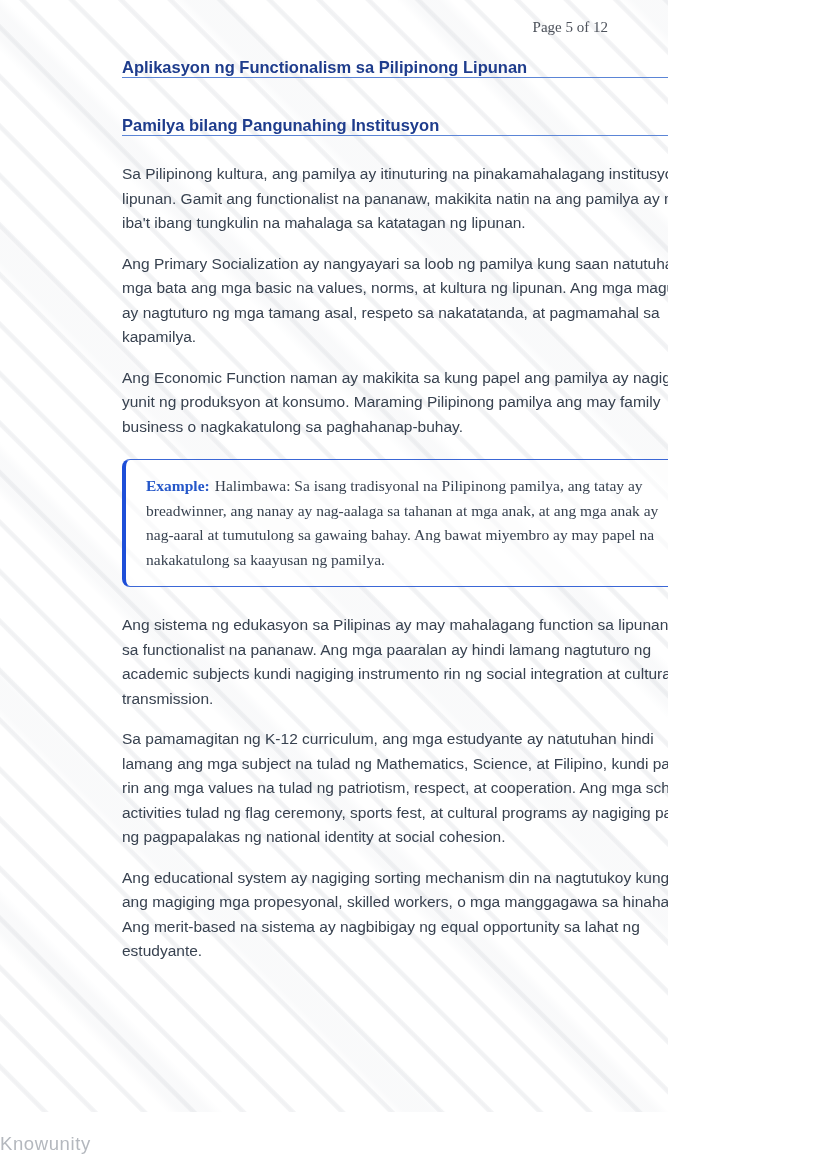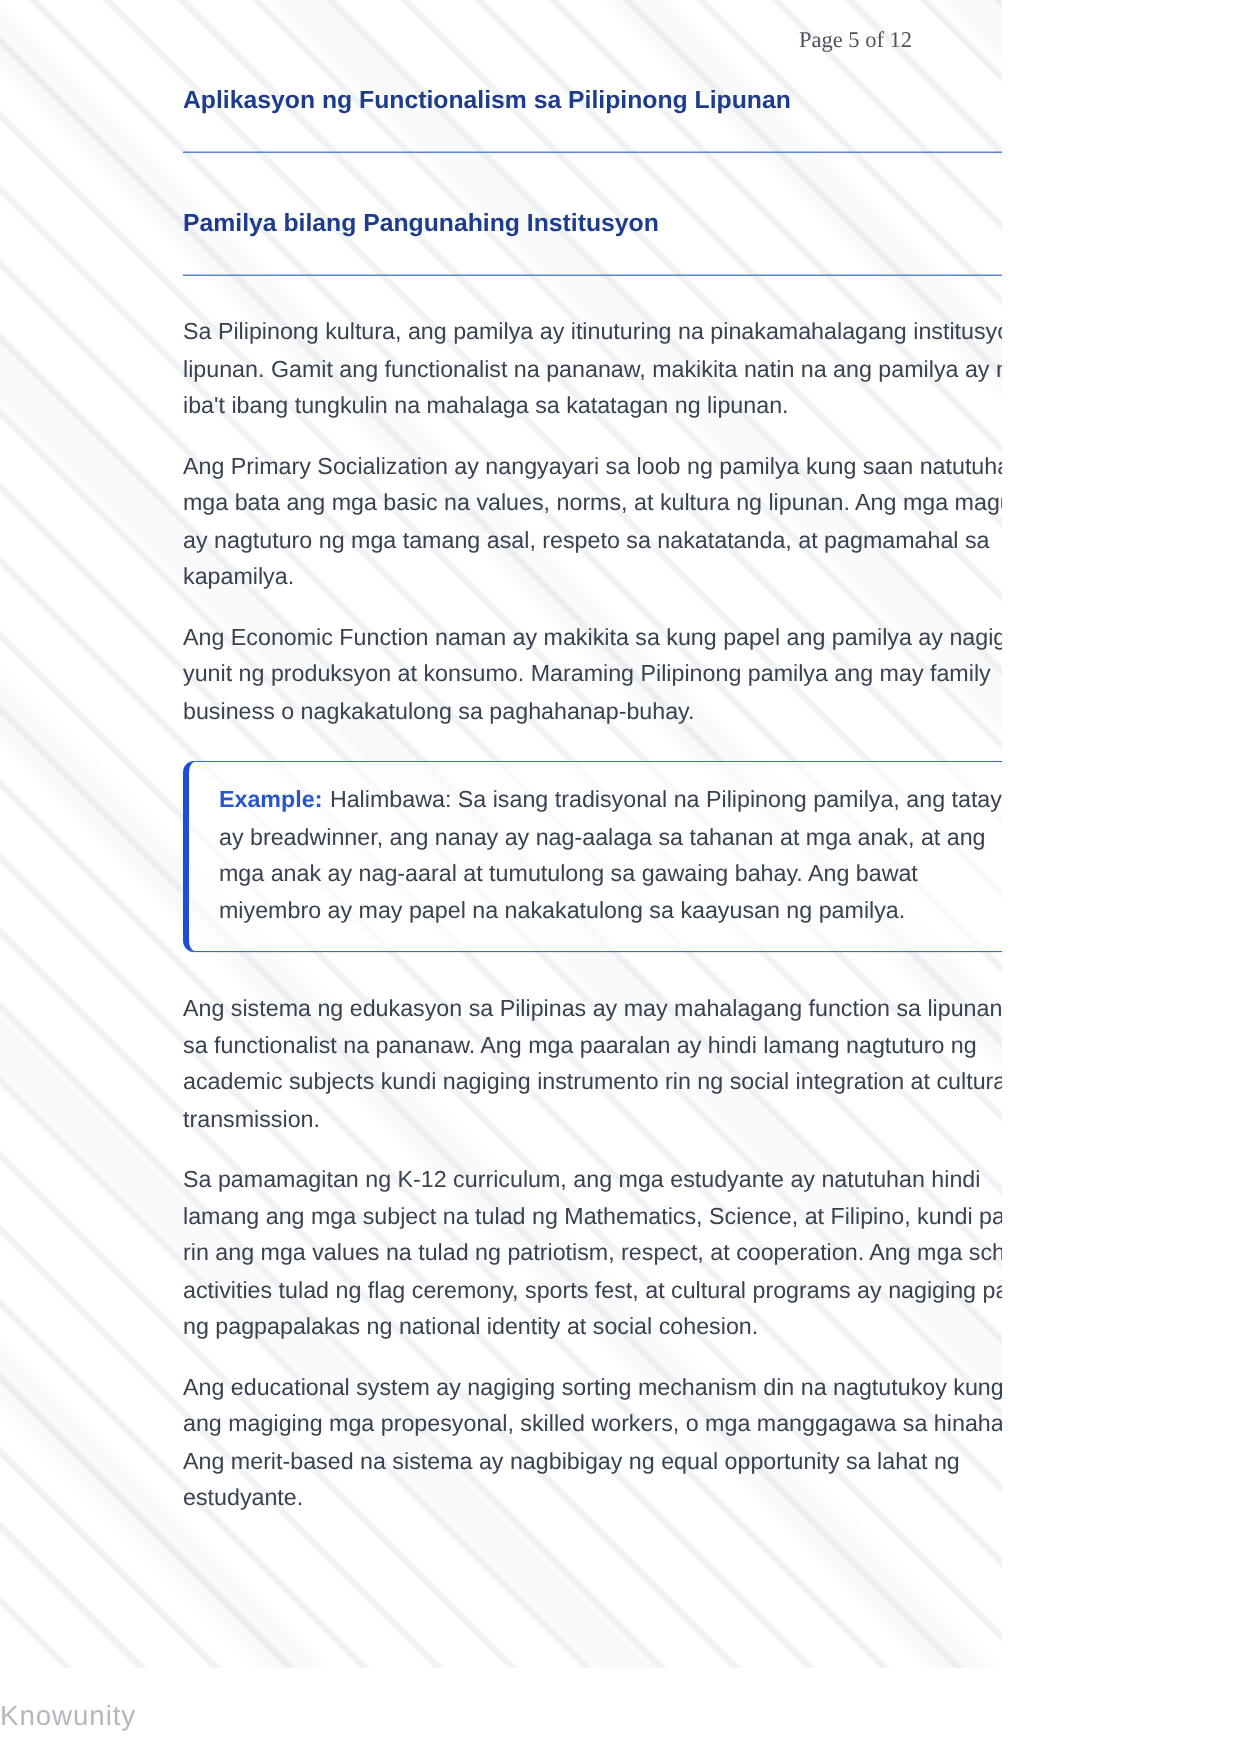--- a/index.html
+++ b/index.html
@@ -53,21 +53,21 @@
     top: 57px;
     width: 585px;
   }
   .doc-title,
   .section-heading {
     margin: 0;
     font-size: 16.5px;
     font-weight: bold;
     color: #1e3c8c;
     line-height: 20px;
-    padding-bottom: 24px;
+    padding-bottom: 0;
     border-bottom: 1.5px solid #5b85d6;
   }
   .section-heading { margin-top: 37px; }
   .section-heading.second { margin-top: 30px; }
   .paragraph {
     margin: 16px 0 0 0;
     font-size: 15.5px;
     line-height: 24.5px;
     color: #384250;
   }
@@ -75,20 +75,21 @@
   .example-callout {
     margin: 20px 0 2px 0;
     border: 1px solid #3b67d6;
     border-left: 4px solid #1d4ed8;
     border-radius: 8px;
     padding: 14px 30px 14px 20px;
     font-size: 15.5px;
     line-height: 24.5px;
     color: #384250;
     background: rgba(255,255,255,0.6);
+    font-family: Liberation Serif, serif;
   }
   .example-label {
     font-weight: bold;
     color: #2557c9;
     margin-right: 5px;
   }
   .footer-brand {
     position: absolute;
     left: 0;
     right: 0;

